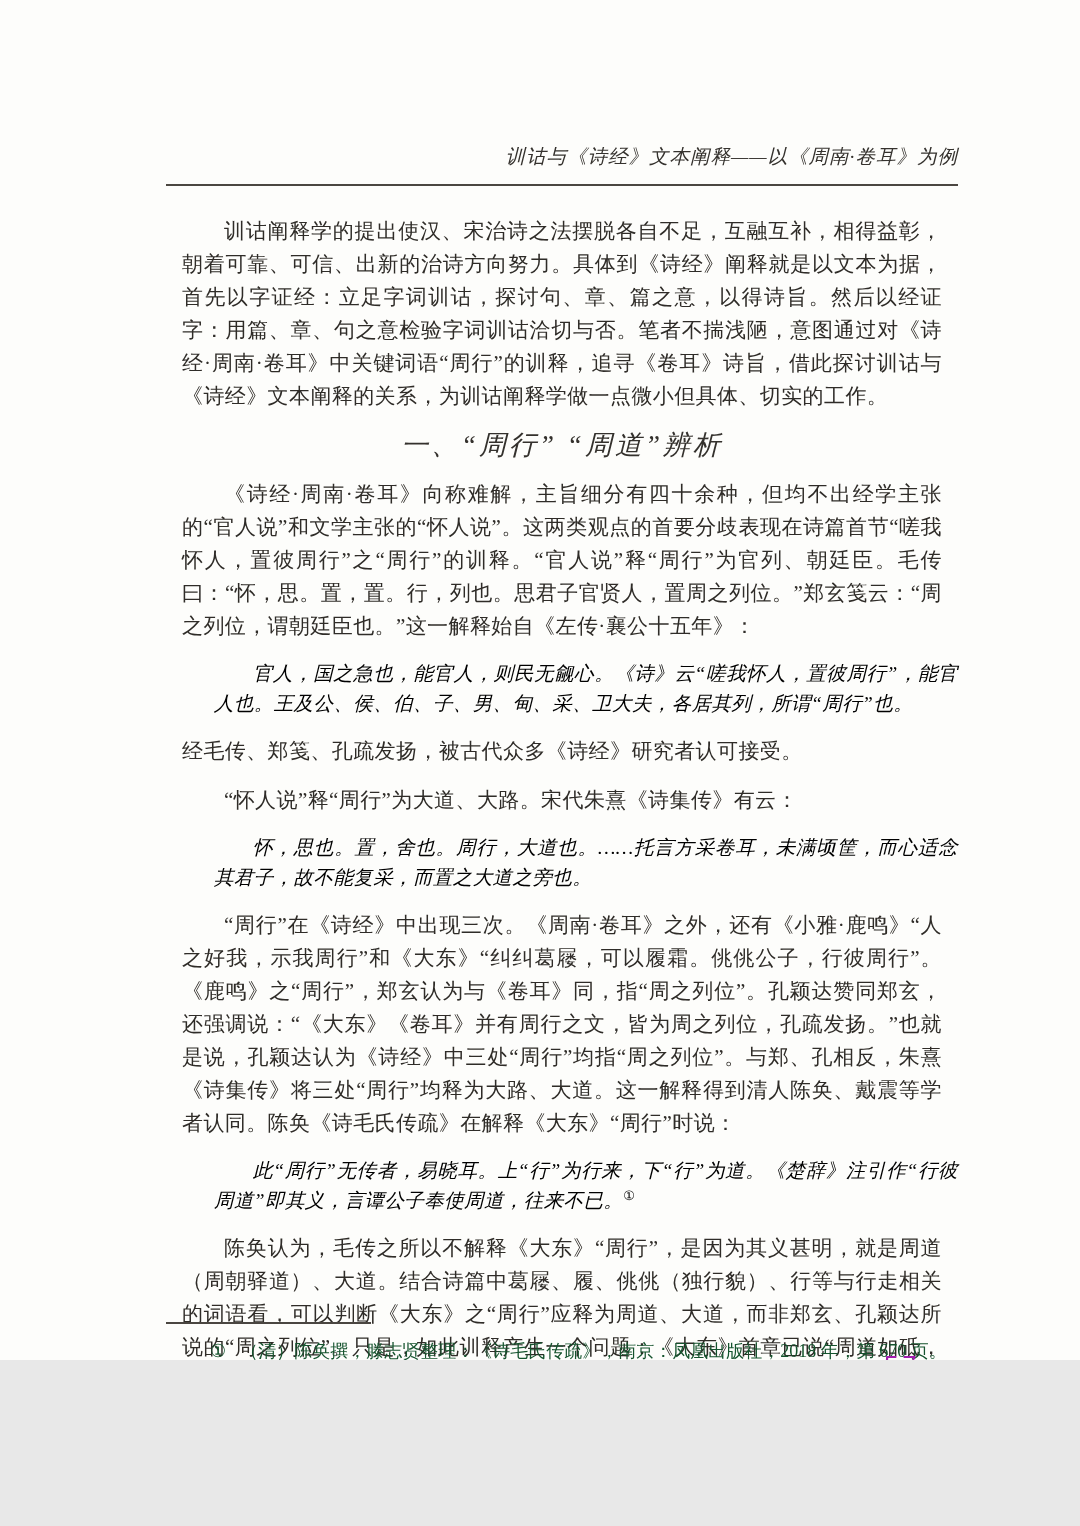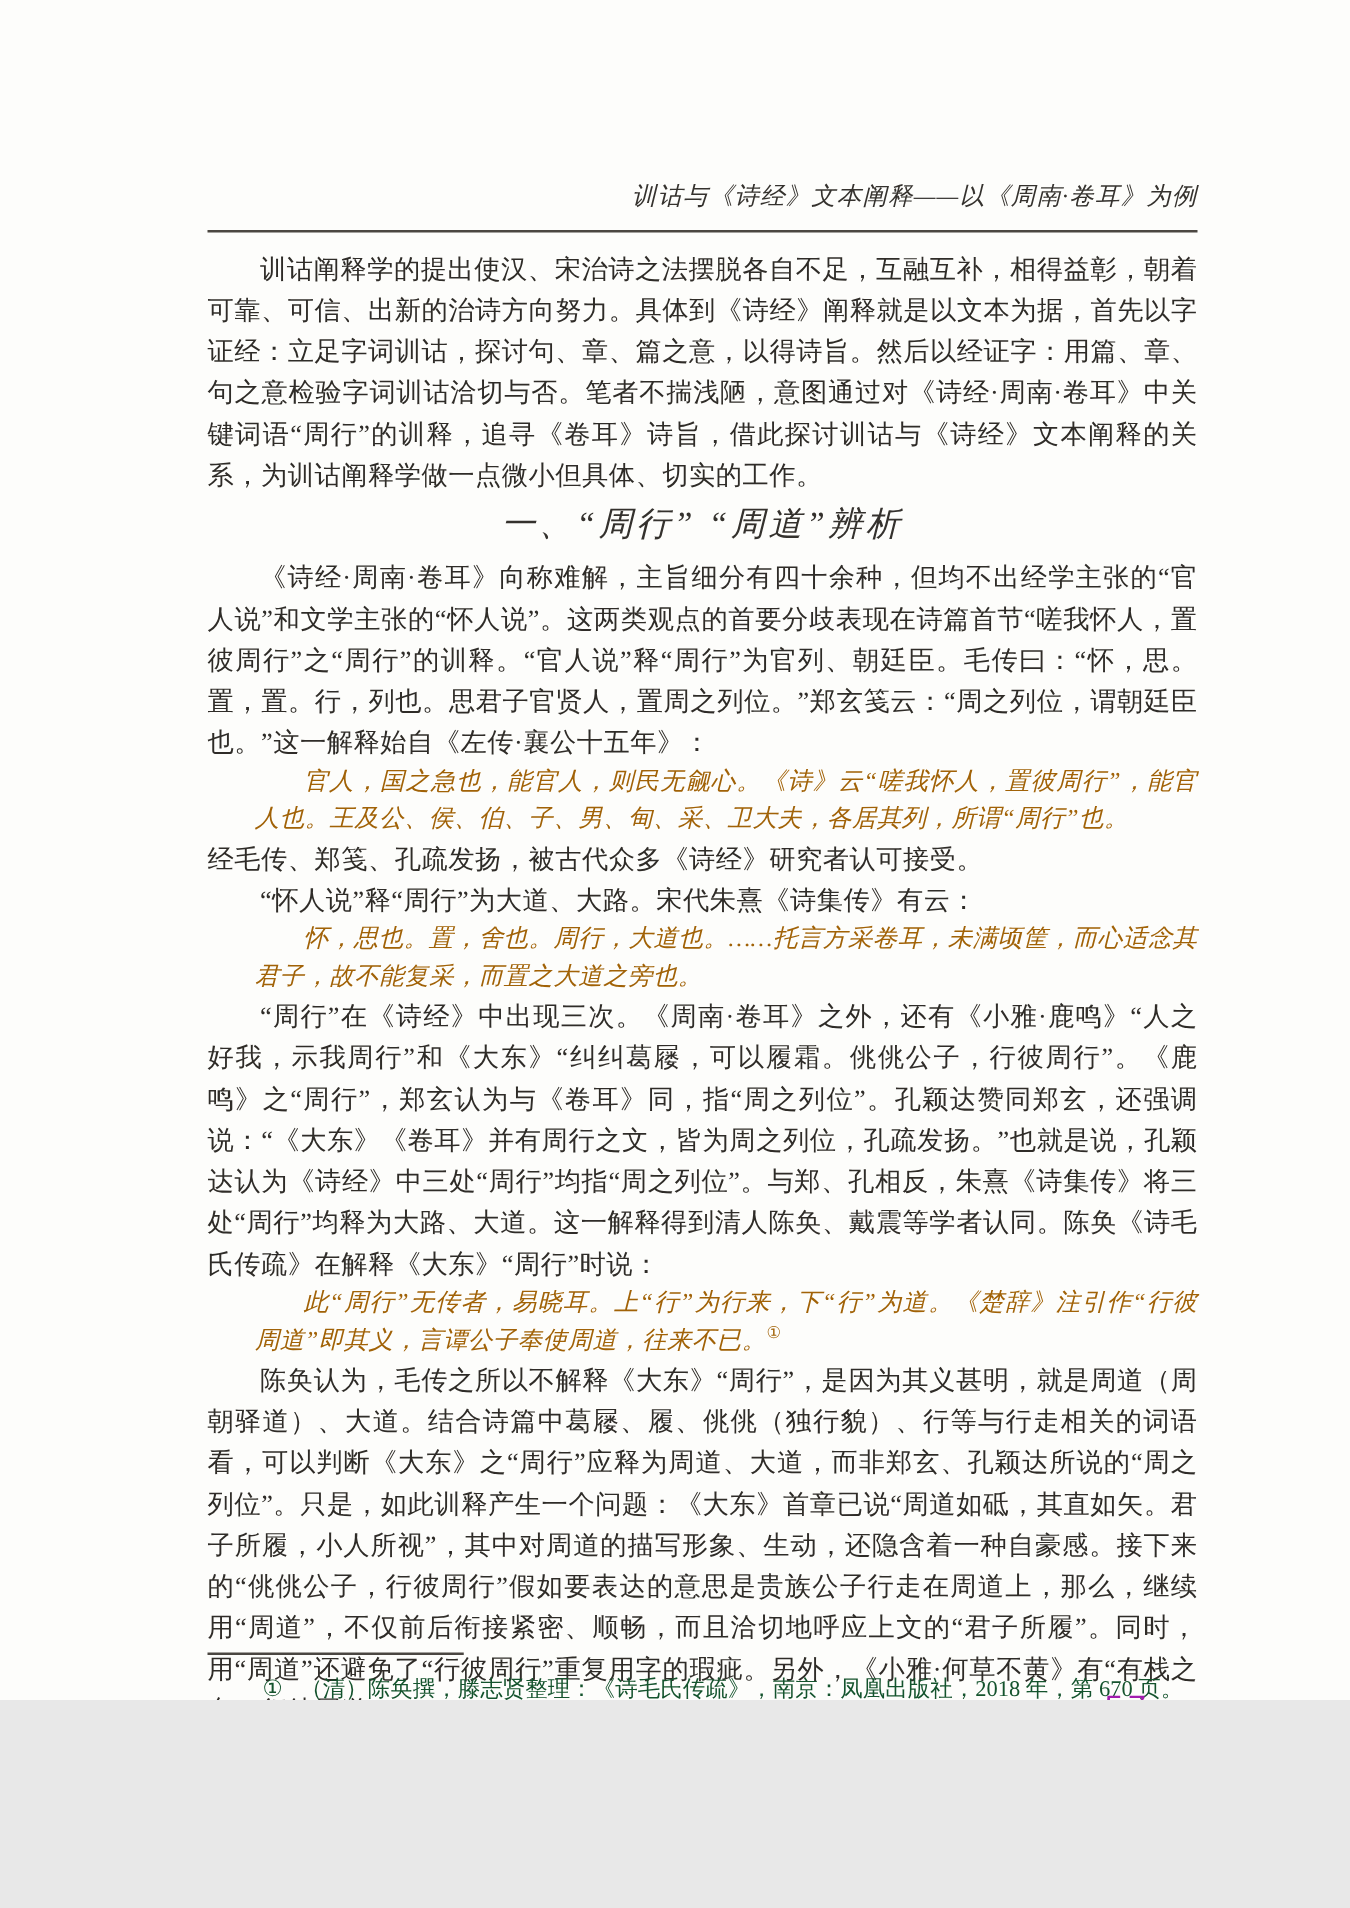--- a/index.html
+++ b/index.html
@@ -23,35 +23,35 @@
   .header-rule {
     position:absolute; top:184px; left:166px; width:792px;
     border-top:2px solid #4b4741;
   }
   .content {
     position:absolute; top:199px; left:166px; width:792px;
     font-size:21px; line-height:33px;
     text-align:justify; text-justify:inter-ideograph;
     letter-spacing:0.4px;
   }
-  .content p { margin:0; }
+  .content p { margin:16px; }
   .content p.indent { text-indent:2em; }
   .section-heading {
     margin:6px 0 10px 0;
     font-size:27px; line-height:33px; font-weight:normal;
     text-align:center; letter-spacing:3px;
     font-style:italic;
     color:#34312d;
   }
   .quote {
-    margin:0 0 0 38px;
+    margin:0 0 0 48px;
     font-size:19.5px; line-height:30px;
     text-indent:2em;
     font-style:italic;
-    color:#a16207;
+    color:#000000;
   }
   .fn-ref { font-size:13px; vertical-align:super; line-height:0; font-style:normal; }
   .footnote-rule {
     position:absolute; top:1322px; left:166px; width:205px;
     border-top:2px solid #4a4641;
   }
   .footnote {
     position:absolute; top:1338px; left:166px; width:792px;
     font-size:18px; line-height:27px;
     padding-left:44px; box-sizing:border-box;

